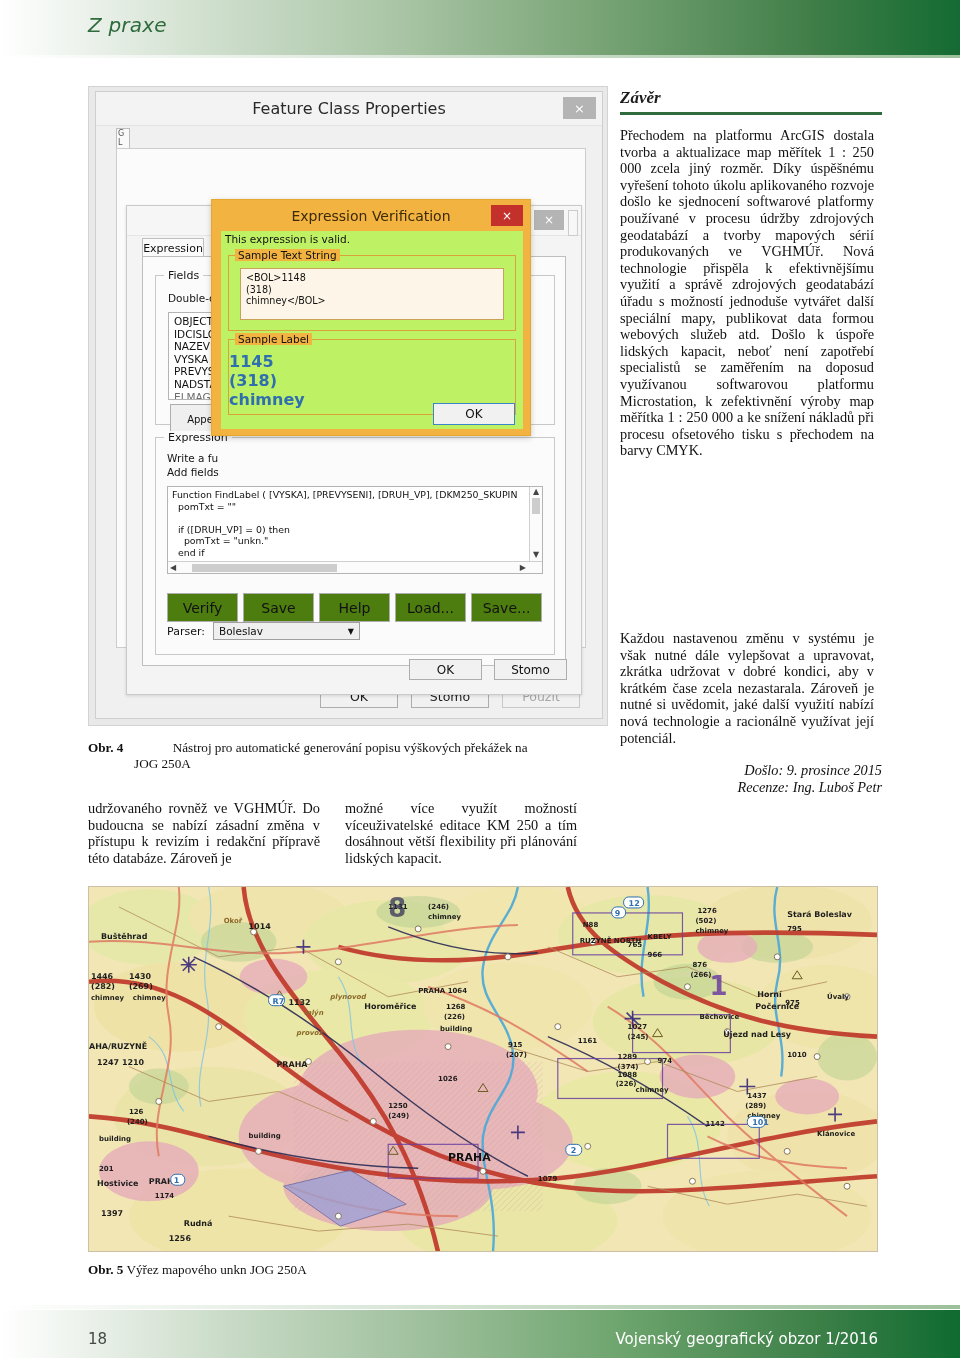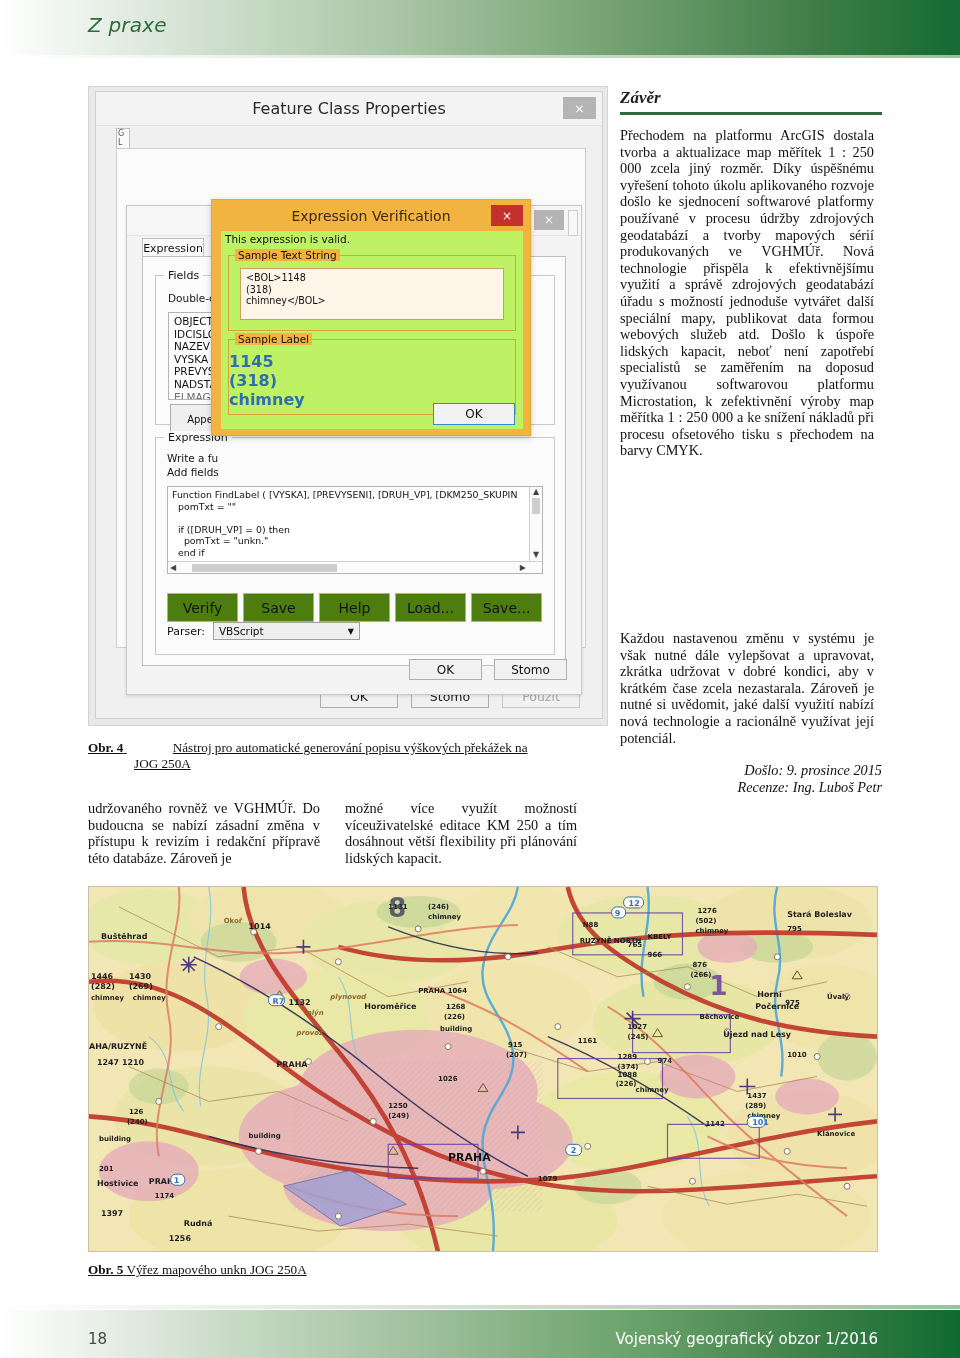--- a/index.html
+++ b/index.html
@@ -259,21 +259,21 @@
   }
   .ev-ok {
     position:absolute; right:8px; bottom:4px; width:82px; height:22px;
     background:#f1f1f1; border:1px solid #3b86c8;
     font-size:12px; color:#111;
     display:flex; align-items:center; justify-content:center;
   }
 
   
   .caption {
-    position:absolute; font-size:13.2px; line-height:15.6px; color:#111;text-decoration:underline;
+    position:absolute; font-size:13.2px; line-height:15.6px; color:#111;
   }
   .caption b { font-weight:bold; }
   .cap4 { left:88px; top:740px; width:520px; }
   .cap4 .cap-ind { display:inline-block; width:46px; }
   .cap5 { left:88px; top:1262px; width:520px; }
 
   
   .colA { position:absolute; left:88px; top:800px; width:232px;
           font-size:14.3px; line-height:16.6px; text-align:justify; color:#111; }
   .colB { position:absolute; left:345px; top:800px; width:232px;
@@ -379,21 +379,21 @@
           <div class="cbtn">Verify</div>
           <div class="cbtn">Save</div>
           <div class="cbtn">Help</div>
           <div class="cbtn">Load...</div>
           <div class="cbtn">Save...</div>
         </div>
 
         <div class="parser-row">
           <div class="lbl">Parser:</div>
           <div class="parser-select">
-            <span>VBScript</span>
+            <span>Boleslav</span>
             <span style="font-size:8px;">▼</span>
           </div>
         </div>
       </div>
     </div>
 
     <div class="le-btnrow">
       <div class="le-btn">OK</div>
       <div class="le-btn">Stomo</div>
     </div>

